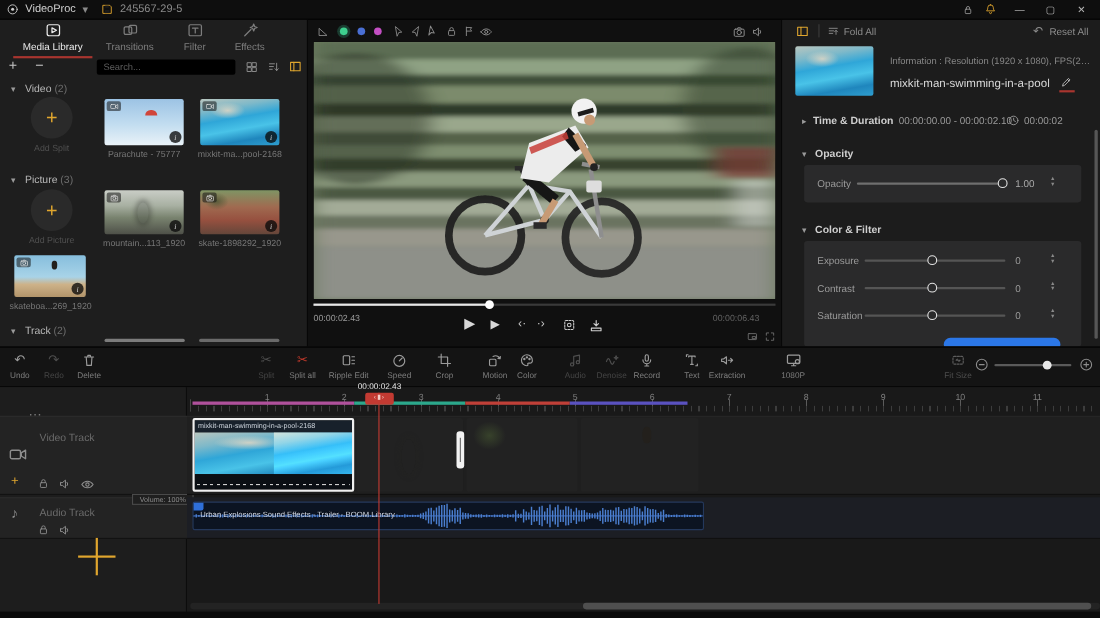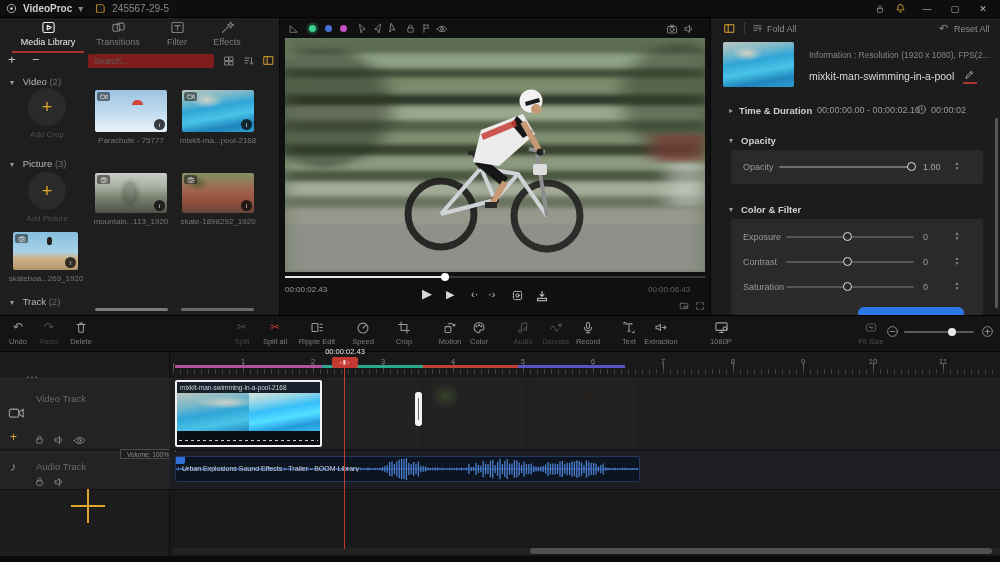--- a/index.html
+++ b/index.html
@@ -16,21 +16,21 @@
   .titlebar .dim{color:#8a8a8a}
   .wbtn{width:22px;text-align:center;color:#b5b5b5;font-size:9px;cursor:default}
   
   .library{position:absolute;left:0;top:18px;width:280px;height:297px;background:#1e1e1e;border-right:1px solid #070707}
   .preview{position:absolute;left:280px;top:18px;width:430px;height:297px;background:#101010}
   .inspector{position:absolute;left:710px;top:18px;width:290px;height:297px;background:#1c1c1c;border-left:1px solid #070707;overflow:hidden}
   .tab{position:absolute;top:2px;height:30px;text-align:center;color:#7d7d7d;font-size:9px}
   .tab .lbl{display:block;margin-top:2px}
   .tab.active{color:#ececec}
   .tab.active .under{position:absolute;left:4px;right:4px;bottom:-3px;height:2px;background:#a8352f}
-  .searchbox{position:absolute;left:88px;top:36px;width:126px;height:14px;background:#7f1d1d;border-radius:2px}
+  .searchbox{position:absolute;left:88px;top:36px;width:126px;height:14px;background:#000000;border-radius:2px}
   .searchbox input{width:100%;height:100%;background:transparent;border:0;outline:0;color:#aaa;font-size:8.5px;padding:0 6px;font-family:"Liberation Sans",sans-serif}
   .searchbox input::placeholder{color:#5e5e5e}
   .sechdr{position:absolute;color:#b8b8b8;font-size:9.5px}
   .addcirc{position:absolute;width:38px;height:38px;border-radius:50%;background:#2a2a2a;color:#e0a62e;display:flex;align-items:center;justify-content:center;font-size:18px}
   .addlbl{position:absolute;width:76px;text-align:center;color:#4f4f4f;font-size:8px}
   .thumb{position:absolute;border-radius:2px;overflow:hidden;background:#333}
   .thumb .camb{position:absolute;left:2px;top:2px;width:13px;height:9px;background:rgba(20,20,20,.55);border-radius:2px;color:#e8e8e8;display:flex;align-items:center;justify-content:center}
   .thumb .infb{position:absolute;right:2px;bottom:2px;width:11px;height:11px;border-radius:50%;background:rgba(10,10,10,.78);color:#ddd;font-size:7px;font-style:italic;font-family:"Liberation Serif",serif;display:flex;align-items:center;justify-content:center}
   .tlabel{position:absolute;width:84px;text-align:center;color:#767676;font-size:8px}
   
@@ -253,21 +253,21 @@
   </defs>
 </svg>
 
 <div id="app">
 
   <div class="titlebar">
     <svg class="ic" width="11" height="11" viewBox="0 0 24 24">
         <circle cx="12" cy="12" r="9"></circle>
         <circle class="f" cx="12" cy="12" r="3"></circle>
       </svg>
-    <span style="font-weight:bold">VideoProc</span>
+    <span style="font-weight:normal">VideoProc</span>
     <span class="dim">▾</span>
     <svg class="ic" width="11" height="11" viewBox="0 0 24 24" style="color:#e0a62e;margin-left:6px">
         <use href="#s-save"></use>
       </svg>
     <span class="dim">245567-29-5</span>
     <span style="flex:1"></span>
     <svg class="ic" width="10" height="10" viewBox="0 0 24 24" style="color:#9a9a9a">
         <use href="#s-lock"></use>
       </svg>
     <svg class="ic" width="11" height="11" viewBox="0 0 24 24" style="color:#e0a62e;margin:0 4px">
@@ -321,21 +321,21 @@
       </svg>
 
     <div class="sechdr" style="left:10px;top:58px">
       <span class="caret">▾</span>
       <span style="margin-left:6px">Video</span>
       <span style="color:#6d6d6d">(2)</span>
     </div>
     <div class="addcirc" style="left:28px;top:70px">
         <span>+</span>
       </div>
-    <div class="addlbl" style="left:9px;top:112px">Add Crop</div>
+    <div class="addlbl" style="left:9px;top:112px">Add Split</div>
     <div class="thumb para-bg" style="left:95px;top:72px;width:72px;height:42px">
       <i></i>
       <span class="camb">
           <svg class="ic" width="8" height="8" viewBox="0 0 24 24">
             <use href="#s-vcam"></use>
           </svg>
         </span>
       <span class="infb">i</span>
     </div>
     <div class="tlabel ell" style="left:89px;top:118px">Parachute - 75777</div>

